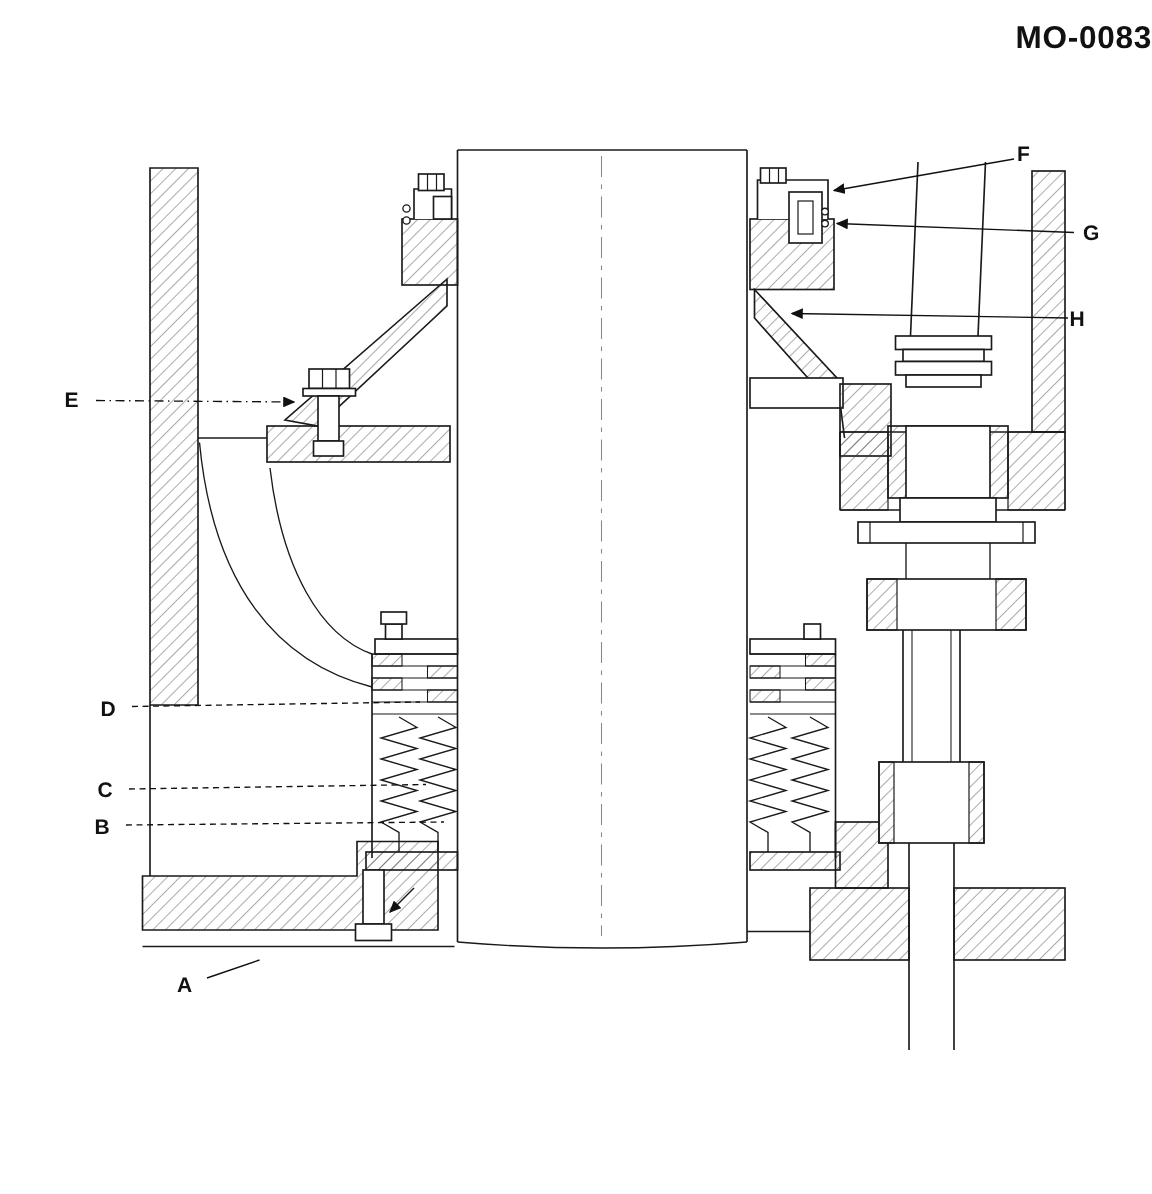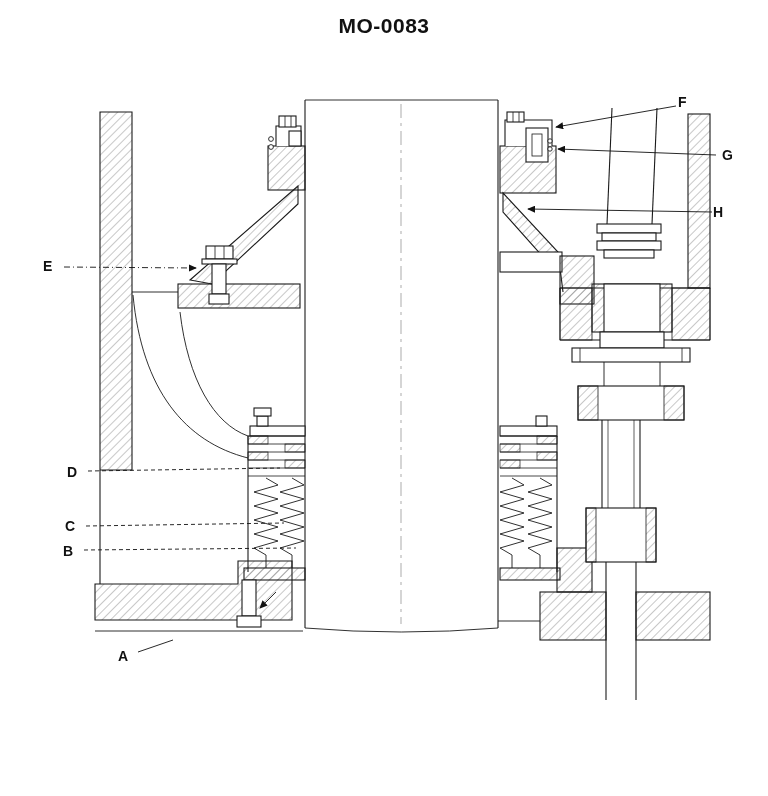--- a/index.html
+++ b/index.html
@@ -1,21 +1,21 @@
 <!DOCTYPE html>
 <html><head>
 <meta charset="utf-8">
 <style>
   html,body{margin:0;padding:0;background:#fff;}
   .page{
     position:relative;width:768px;height:796px;background:#ffffff;
     font-family:"Liberation Sans",sans-serif;overflow:hidden;
   }
   .fig-title{
-    position:absolute;top:14px;left:0;width:100%;text-align:center;
+    position:absolute;top:14px;left:0;width:100%;text-align:right;
     font-weight:bold;font-size:21px;letter-spacing:.5px;color:#111;
   }
   .drawing{position:absolute;top:0;left:0;}
   .callout{
     position:absolute;font-weight:bold;font-size:14px;color:#111;
     line-height:14px;
   }
   .pos-a{left:118px;top:649px;}
   .pos-b{left:63px;top:544px;}
   .pos-c{left:65px;top:519px;}

